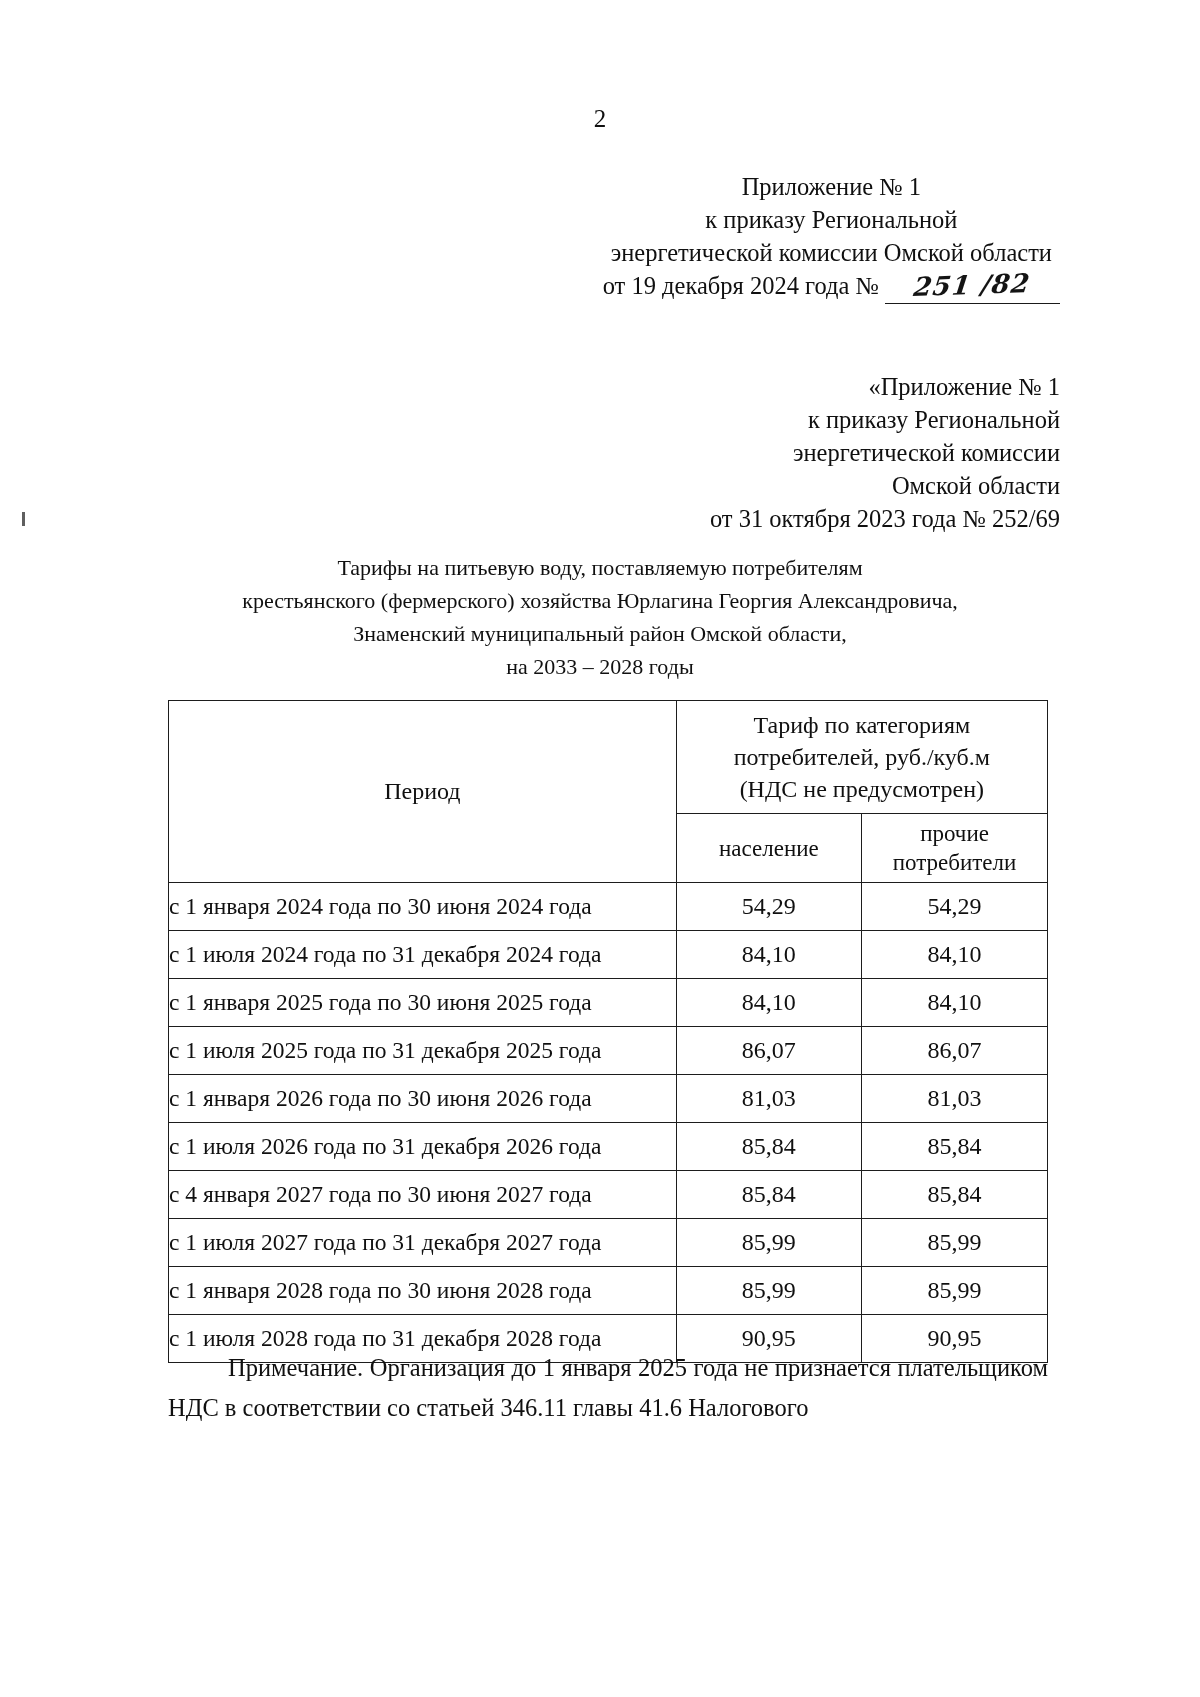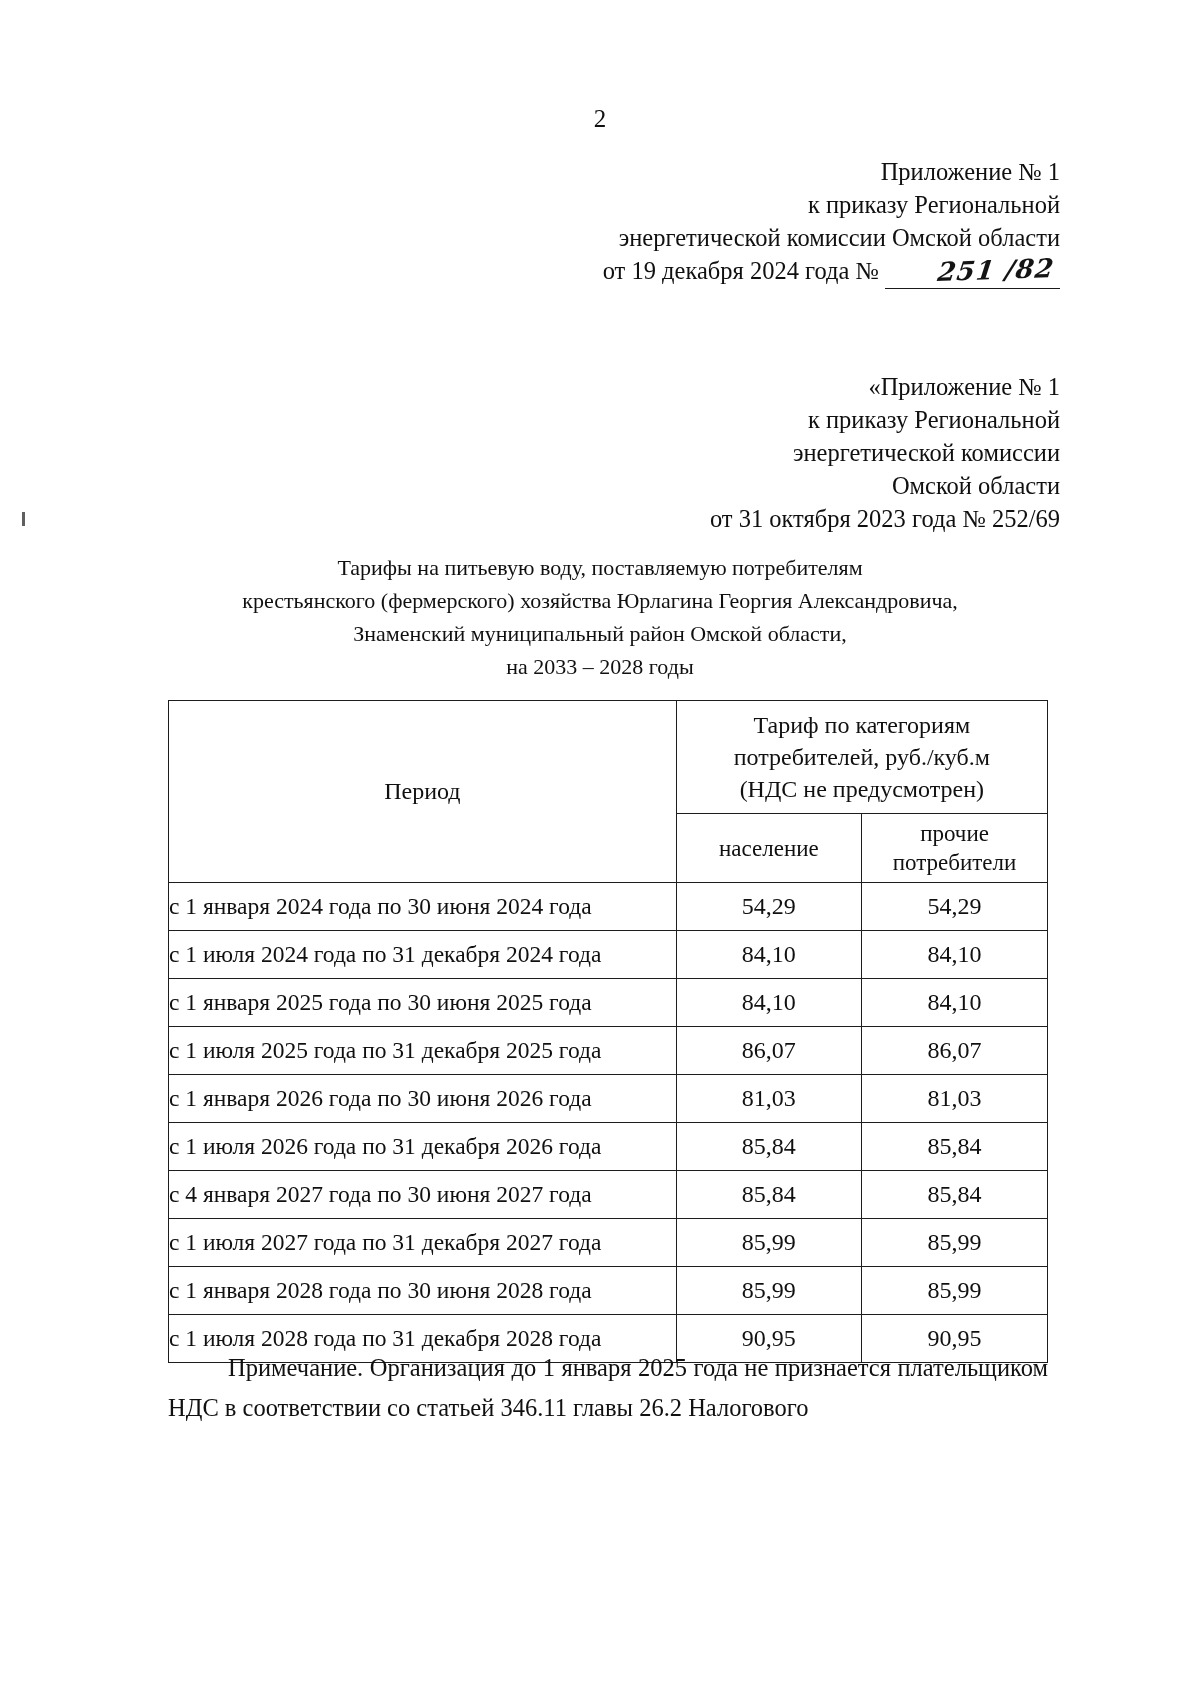--- a/index.html
+++ b/index.html
@@ -37,21 +37,21 @@
 
   
   .block-right {
     position: absolute;
     right: 140px;
     text-align: right;
     font-size: 24.5px;
     line-height: 33px;
     white-space: nowrap;
   }
-  #appendix-block { top: 155px; }
+  #appendix-block { top: 170px; text-align: center; }
   #appendix-block .line { display: block; }
 
   .sign-line {
     display: inline-block;
     position: relative;
     min-width: 175px;
     vertical-align: baseline;
   }
   .sign-underline {
     position: absolute;
@@ -261,15 +261,15 @@
           <td class="cell-val">85,99</td>
         </tr>
         <tr>
           <td class="cell-period">с 1 июля 2028 года по 31 декабря 2028 года</td>
           <td class="cell-val">90,95</td>
           <td class="cell-val">90,95</td>
         </tr>
       </tbody>
   </table>
 
-  <div class="note">Примечание. Организация до 1 января 2025 года не признается плательщиком НДС в соответствии со статьей 346.11 главы 26.2 Налогового</div>
+  <div class="note">Примечание. Организация до 1 января 2025 года не признается плательщиком НДС в соответствии со статьей 346.11 главы 41.6 Налогового</div>
 
 </div>
 
 </body></html>

